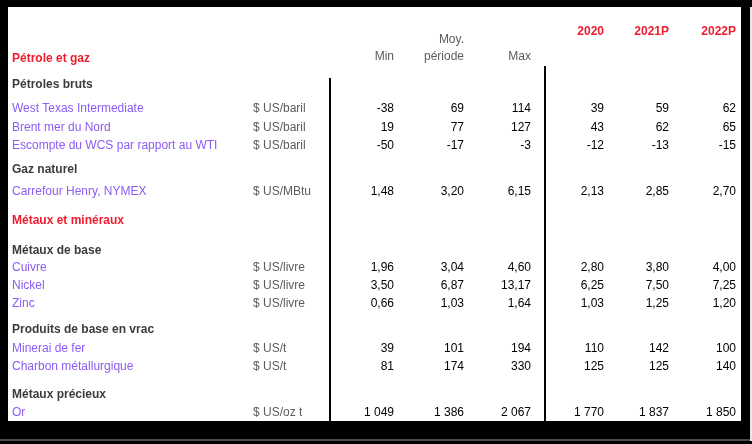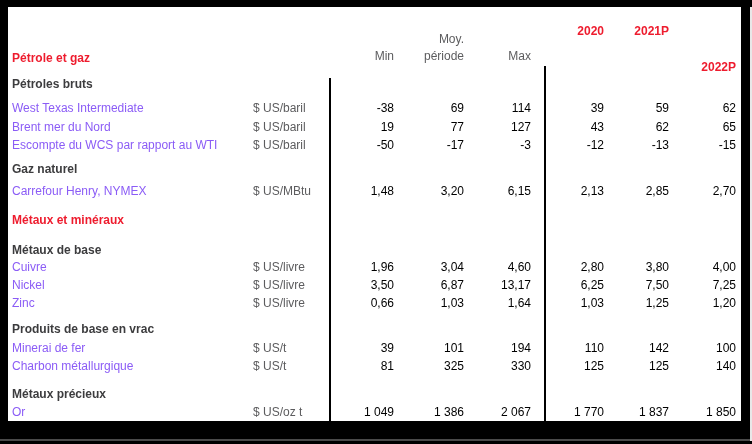--- a/index.html
+++ b/index.html
@@ -44,21 +44,21 @@
 </head>
 <body>
 
 <div class="frame">
   <div class="content">
 
 
 
     <div class="abs hdr-red right" style="left:540px;top:17px;width:56px;">2020</div>
     <div class="abs hdr-red right" style="left:601px;top:17px;width:60px;">2021P</div>
-    <div class="abs hdr-red right" style="left:668px;top:17px;width:60px;margin-top:36px;">2022P</div>
+    <div class="abs hdr-red right" style="left:668px;top:17px;width:60px;">2022P</div>
 
     <div class="abs hdr-gray right" style="left:396px;top:25px;width:60px;">Moy.</div>
     <div class="abs hdr-gray right" style="left:326px;top:42px;width:60px;">Min</div>
     <div class="abs hdr-gray right" style="left:396px;top:42px;width:60px;">période</div>
     <div class="abs hdr-gray right" style="left:463px;top:42px;width:60px;">Max</div>
 
     <div class="divider" style="left:321px;top:71px;height:343px;"></div>
     <div class="divider" style="left:536px;top:59px;height:355px;"></div>
 
     <div id="rows">
@@ -157,21 +157,21 @@
           <span class="val" style="left: 396px; width: 60px;">101</span>
           <span class="val" style="left: 463px; width: 60px;">194</span>
           <span class="val" style="left: 540px; width: 56px;">110</span>
           <span class="val" style="left: 601px; width: 60px;">142</span>
           <span class="val" style="left: 668px; width: 60px;">100</span>
         </div>
         <div class="row data" style="top: 352px;">
           <span class="label">Charbon métallurgique</span>
           <span class="unit">$ US/t</span>
           <span class="val" style="left: 326px; width: 60px;">81</span>
-          <span class="val" style="left: 396px; width: 60px;">325</span>
+          <span class="val" style="left: 396px; width: 60px;">174</span>
           <span class="val" style="left: 463px; width: 60px;">330</span>
           <span class="val" style="left: 540px; width: 56px;">125</span>
           <span class="val" style="left: 601px; width: 60px;">125</span>
           <span class="val" style="left: 668px; width: 60px;">140</span>
         </div>
         <div class="row section" style="top: 380px;">
           <span class="label">Métaux précieux</span>
         </div>
         <div class="row data" style="top: 398px;">
           <span class="label">Or</span>

